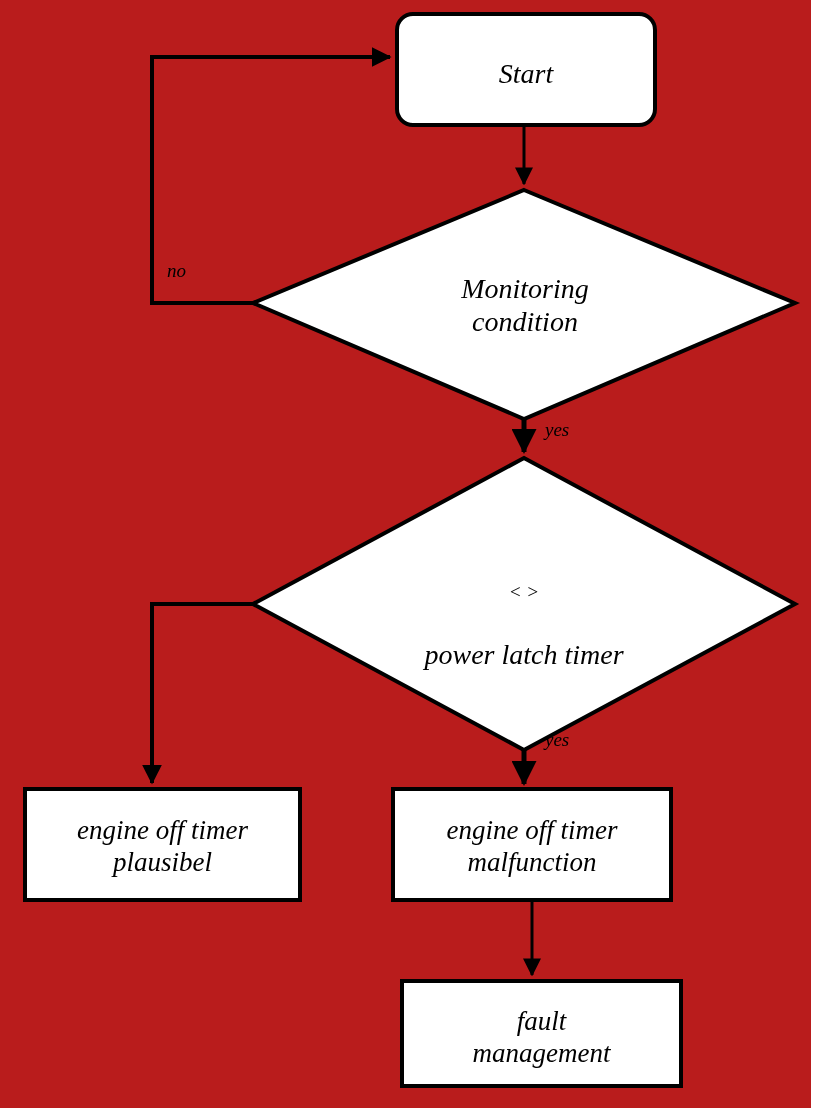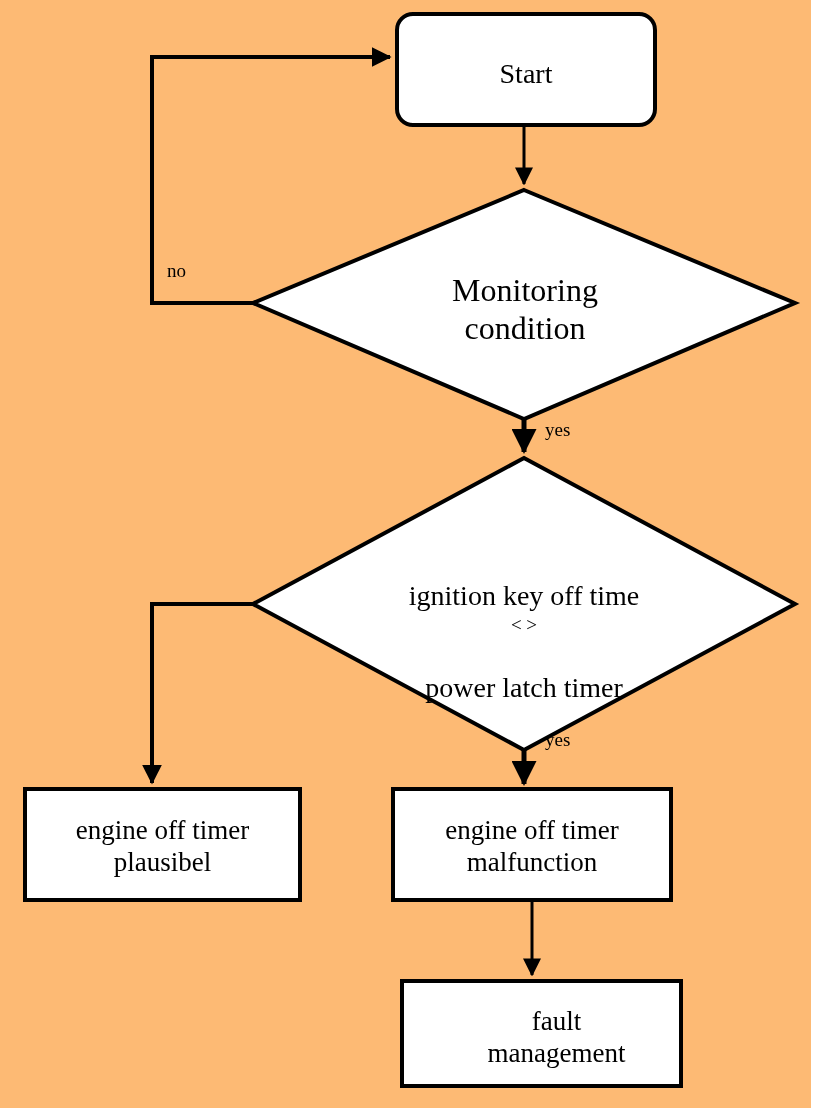--- a/index.html
+++ b/index.html
@@ -4,23 +4,24 @@
 <style>
   html, body {
     margin: 0;
     padding: 0;
     background: #ffffff;
   }
   #stage {
     position: relative;
     width: 811px;
     height: 1108px;
-    background: #fdba74;
+    background: #b91c1c;
     overflow: hidden;
     font-family: "Liberation Serif", "DejaVu Serif", serif;
+    font-style: italic;
   }
   #wires {
     position: absolute;
     left: 0;
     top: 0;
     width: 832px;
     height: 1108px;
   }
   .node-label {
     position: absolute;
@@ -31,26 +32,26 @@
     pointer-events: none;
   }
   .edge-label {
     position: absolute;
     color: #000000;
     font-size: 19px;
     line-height: 1;
     white-space: nowrap;
   }
   .start-label   { left: 396px; top: 57px;  width: 260px; font-size: 28px; }
-  .d1-label      { left: 330px; top: 272px; width: 390px; font-size: 32px; }
+  .d1-label      { left: 330px; top: 272px; width: 390px; font-size: 28px; }
   .d2-label      { left: 324px; top: 546px; width: 400px; font-size: 28px; }
   .d2-op         { font-size: 19px; display: block; line-height: 1.35; }
   .boxL-label    { left: 24px;  top: 815px; width: 277px; font-size: 27px; }
   .boxM-label    { left: 392px; top: 815px; width: 280px; font-size: 27px; }
-  .boxB-label    { left: 416px; top: 1006px;width: 281px; font-size: 27px; }
+  .boxB-label    { left: 401px; top: 1006px;width: 281px; font-size: 27px; }
   .lbl-no        { left: 167px; top: 261px; }
   .lbl-yes1      { left: 545px; top: 420px; }
   .lbl-yes2      { left: 545px; top: 730px; }
 </style>
 </head>
 <body>
 
 <div id="stage">
 
   <svg id="wires" viewBox="0 0 832 1108" width="832" height="1108" xmlns="http://www.w3.org/2000/svg">
@@ -88,21 +89,20 @@
 
     <path d="M 532 900 L 532 975" fill="none" stroke="#000000" stroke-width="3" marker-end="url(#arrow)"></path>
   </svg>
 
   <div class="node-label start-label">Start</div>
 
   <div class="node-label d1-label">Monitoring
 condition</div>
 
   <div class="node-label d2-label">
-    <span>ignition key off time</span>
     <span class="d2-op">&lt; &gt;</span>
     <span>power latch timer</span>
   </div>
 
   <div class="node-label boxL-label">engine off timer
 plausibel</div>
 
   <div class="node-label boxM-label">engine off timer
 malfunction</div>
 

